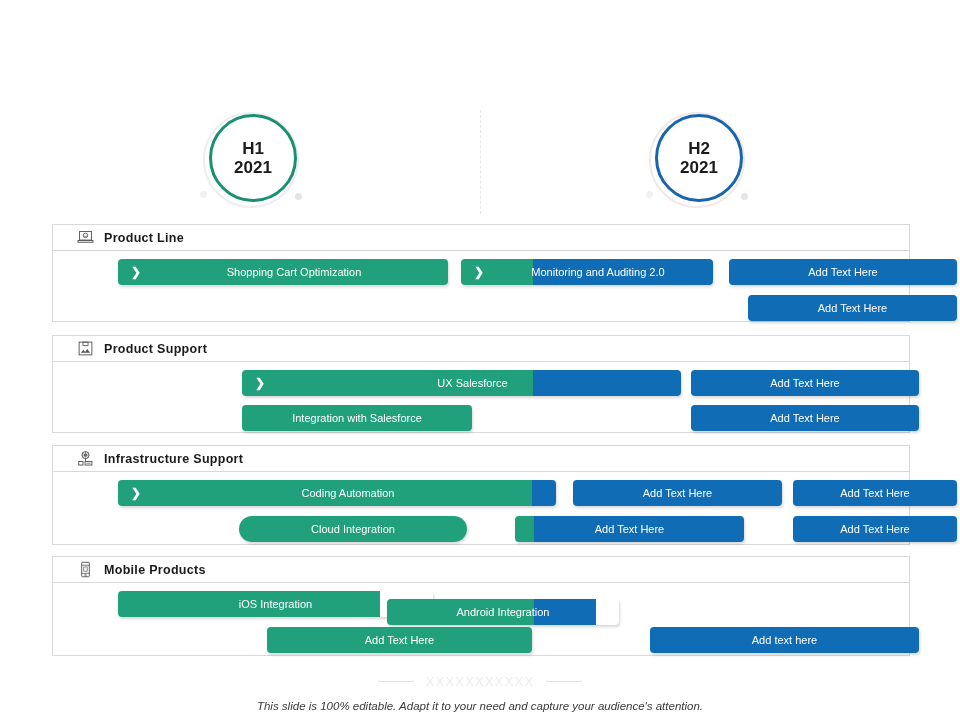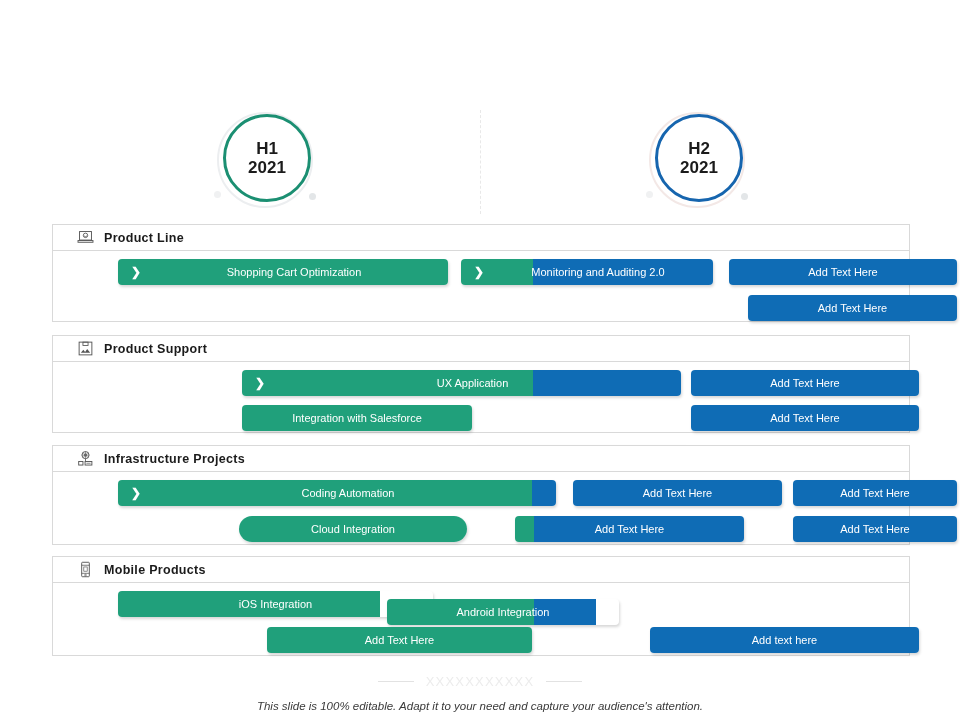--- a/index.html
+++ b/index.html
@@ -39,21 +39,21 @@
     top: 108px;
     width: 960px;
     height: 104px;
   }
 
   .period {
     position: absolute;
     width: 104px;
     height: 104px;
   }
-  #period-h1 { left: 213px; top: 0; }
+  #period-h1 { left: 199px; top: 0; }
   #period-h2 { left: 645px; top: 0; }
 
   .ring-outer {
     position: absolute;
     left: 4px; top: 4px;
     width: 96px; height: 96px;
     border-radius: 50%;
     border: 2px solid #eceef0;
   }
   .ring-inner {
@@ -285,21 +285,21 @@
         <rect x="7" y="2.5" width="6" height="4" fill="none" stroke="#555" stroke-width="1"></rect>
         <path d="M4.5 15 L7.5 11.5 L9.5 14 L12 10.5 L15.5 15 Z" fill="#555"></path>
       </svg>
       <div class="section-title">Product Support</div>
     </div>
     <div class="section-body">
         <div class="bar has-chev" style="left: 189px; top: 8px; width: 439px;">
           <div class="seg seg-green" style="width: 291px;"></div>
           <div class="seg seg-blue" style="width: 148px;"></div>
           <div class="chev">❯</div>
-          <div class="bar-label">UX Application</div>
+          <div class="bar-label">UX Salesforce</div>
         </div>
         <div class="bar" style="left: 638px; top: 8px; width: 228px;">
           <div class="seg seg-blue" style="width: 228px;"></div>
           <div class="bar-label">Add Text Here</div>
         </div>
         <div class="bar" style="left: 189px; top: 43px; width: 230px; align-items: flex-end;">
           <div class="seg seg-green" style="width: 230px;"></div>
           <div class="bar-label">Integration with Salesforce</div>
         </div>
         <div class="bar" style="left: 421px; top: 43px; width: 213px; margin-top: 40px;">
@@ -318,21 +318,21 @@
     <div class="section-head">
       <svg class="section-icon" viewBox="0 0 20 20">
         <circle cx="10" cy="6" r="4.2" fill="none" stroke="#555" stroke-width="1.1"></circle>
         <circle cx="10" cy="6" r="1.4" fill="none" stroke="#555" stroke-width="0.9"></circle>
         <path d="M10 1.8 L10 10.2 M5.8 6 L14.2 6 M7 3 L13 9 M13 3 L7 9" stroke="#555" stroke-width="0.7"></path>
         <path d="M10 10.2 L10 13" stroke="#555" stroke-width="1"></path>
         <rect x="2" y="13.5" width="5" height="4.2" fill="none" stroke="#555" stroke-width="1.1"></rect>
         <rect x="9.5" y="13.5" width="8" height="4.2" fill="none" stroke="#555" stroke-width="1.1"></rect>
         <path d="M11 15.6 L16 15.6" stroke="#555" stroke-width="0.8"></path>
       </svg>
-      <div class="section-title">Infrastructure  Projects</div>
+      <div class="section-title">Infrastructure  Support</div>
     </div>
     <div class="section-body">
         <div class="bar has-chev" style="left: 65px; top: 8px; width: 438px;">
           <div class="seg seg-green" style="width: 414px;"></div>
           <div class="seg seg-blue" style="width: 24px;"></div>
           <div class="chev">❯</div>
           <div class="bar-label">Coding Automation</div>
         </div>
         <div class="bar" style="left: 520px; top: 8px; width: 209px;">
           <div class="seg seg-blue" style="width: 209px;"></div>

